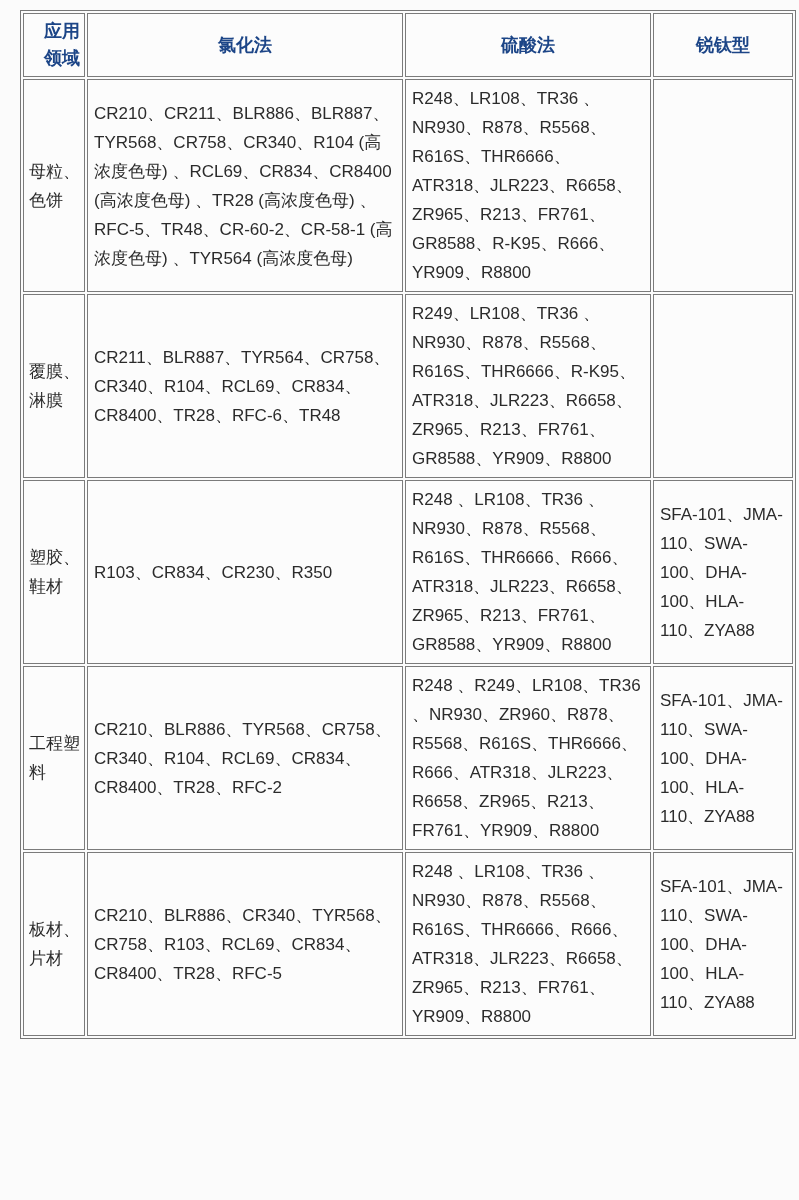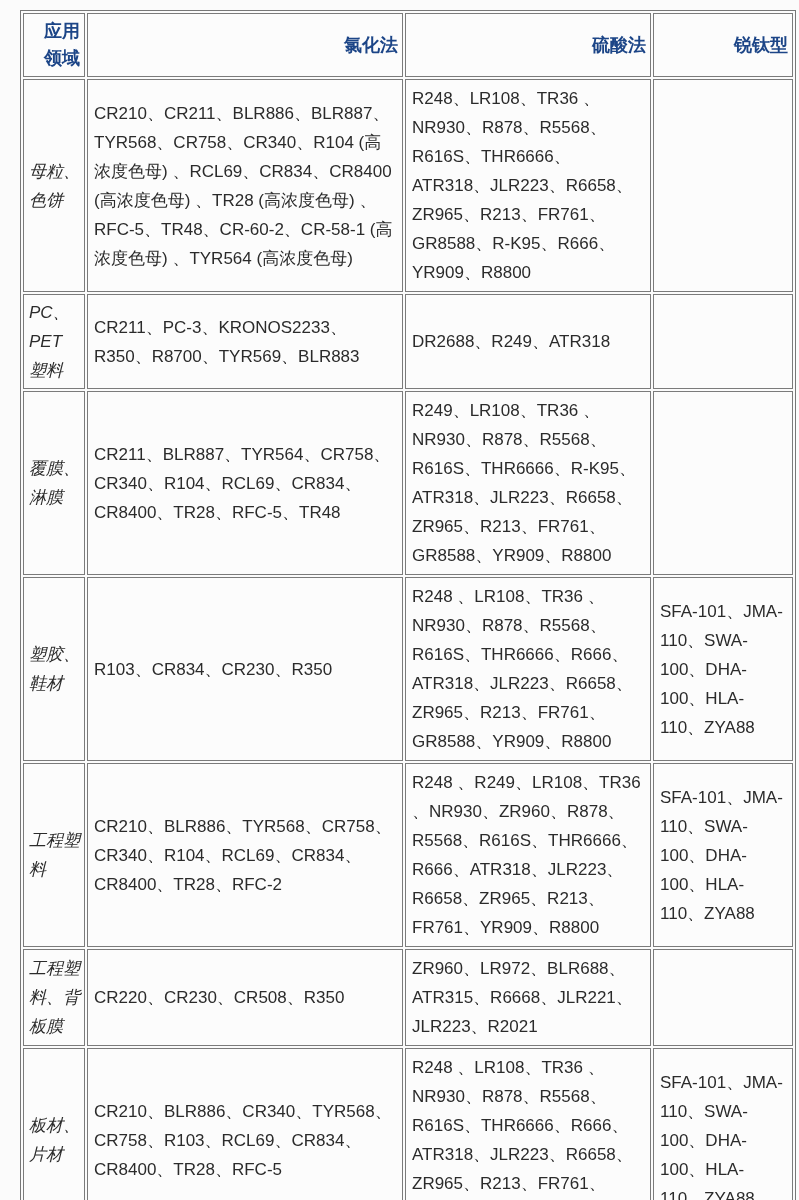--- a/index.html
+++ b/index.html
@@ -28,38 +28,37 @@
     border: 1px solid #7b7b7b;
     background: #fcfcfc;
     vertical-align: middle;
     box-sizing: border-box;
     overflow: hidden;
   }
   thead th {
     color: #1c4587;
     font-weight: bold;
     font-size: 18px;
-    text-align: right;
+    text-align: center;
     height: 64px;
     line-height: 27px;
     padding: 2px 4px;
   }
   thead th.area-head {
     text-align: right;
     padding-left: 8px;
   }
   td.area-cell {
     font-size: 17px;
     color: #2b2b2b;
     line-height: 29px;
     padding: 3px 3px 3px 5px;
     text-align: left;
     word-break: normal;
     line-break: loose;
-    font-style: italic;
   }
   td.list-cell {
     font-size: 17px;
     color: #2b2b2b;
     line-height: 29px;
     padding: 4px 6px;
     text-align: left;
   }
   col.c-area  { width: 62px;  }
   col.c-chlor { width: 316px; }
@@ -86,50 +85,38 @@
       </tr>
     </thead>
     <tbody>
         <tr>
           <td class="area-cell">母粒、色饼</td>
           <td class="list-cell">CR210、CR211、BLR886、BLR887、TYR568、CR758、CR340、R104 (高浓度色母) 、RCL69、CR834、CR8400 (高浓度色母) 、TR28 (高浓度色母) 、RFC-5、TR48、CR-60-2、CR-58-1 (高浓度色母) 、TYR564 (高浓度色母)</td>
           <td class="list-cell">R248、LR108、TR36 、NR930、R878、R5568、R616S、THR6666、ATR318、JLR223、R6658、ZR965、R213、FR761、GR8588、R-K95、R666、YR909、R8800</td>
           <td class="list-cell"></td>
         </tr>
         <tr>
-          <td class="area-cell">PC、PET 塑料</td>
-          <td class="list-cell">CR211、PC-3、KRONOS2233、R350、R8700、TYR569、BLR883</td>
-          <td class="list-cell">DR2688、R249、ATR318</td>
-          <td class="list-cell"></td>
-        </tr>
-        <tr>
           <td class="area-cell">覆膜、淋膜</td>
-          <td class="list-cell">CR211、BLR887、TYR564、CR758、CR340、R104、RCL69、CR834、CR8400、TR28、RFC-5、TR48</td>
+          <td class="list-cell">CR211、BLR887、TYR564、CR758、CR340、R104、RCL69、CR834、CR8400、TR28、RFC-6、TR48</td>
           <td class="list-cell">R249、LR108、TR36 、NR930、R878、R5568、R616S、THR6666、R-K95、ATR318、JLR223、R6658、ZR965、R213、FR761、GR8588、YR909、R8800</td>
           <td class="list-cell"></td>
         </tr>
         <tr>
           <td class="area-cell">塑胶、鞋材</td>
           <td class="list-cell">R103、CR834、CR230、R350</td>
           <td class="list-cell">R248 、LR108、TR36 、NR930、R878、R5568、R616S、THR6666、R666、ATR318、JLR223、R6658、ZR965、R213、FR761、GR8588、YR909、R8800</td>
           <td class="list-cell">SFA-101、JMA-110、SWA-100、DHA-100、HLA-110、ZYA88</td>
         </tr>
         <tr>
           <td class="area-cell">工程塑料</td>
           <td class="list-cell">CR210、BLR886、TYR568、CR758、CR340、R104、RCL69、CR834、CR8400、TR28、RFC-2</td>
           <td class="list-cell">R248 、R249、LR108、TR36 、NR930、ZR960、R878、R5568、R616S、THR6666、R666、ATR318、JLR223、R6658、ZR965、R213、FR761、YR909、R8800</td>
           <td class="list-cell">SFA-101、JMA-110、SWA-100、DHA-100、HLA-110、ZYA88</td>
         </tr>
         <tr>
-          <td class="area-cell">工程塑料、背板膜</td>
-          <td class="list-cell">CR220、CR230、CR508、R350</td>
-          <td class="list-cell">ZR960、LR972、BLR688、ATR315、R6668、JLR221、JLR223、R2021</td>
-          <td class="list-cell"></td>
-        </tr>
-        <tr>
           <td class="area-cell">板材、片材</td>
           <td class="list-cell">CR210、BLR886、CR340、TYR568、CR758、R103、RCL69、CR834、CR8400、TR28、RFC-5</td>
           <td class="list-cell">R248 、LR108、TR36 、NR930、R878、R5568、R616S、THR6666、R666、ATR318、JLR223、R6658、ZR965、R213、FR761、YR909、R8800</td>
           <td class="list-cell">SFA-101、JMA-110、SWA-100、DHA-100、HLA-110、ZYA88</td>
         </tr>
       </tbody>
   </table>
 </div>
 
 </body></html>

